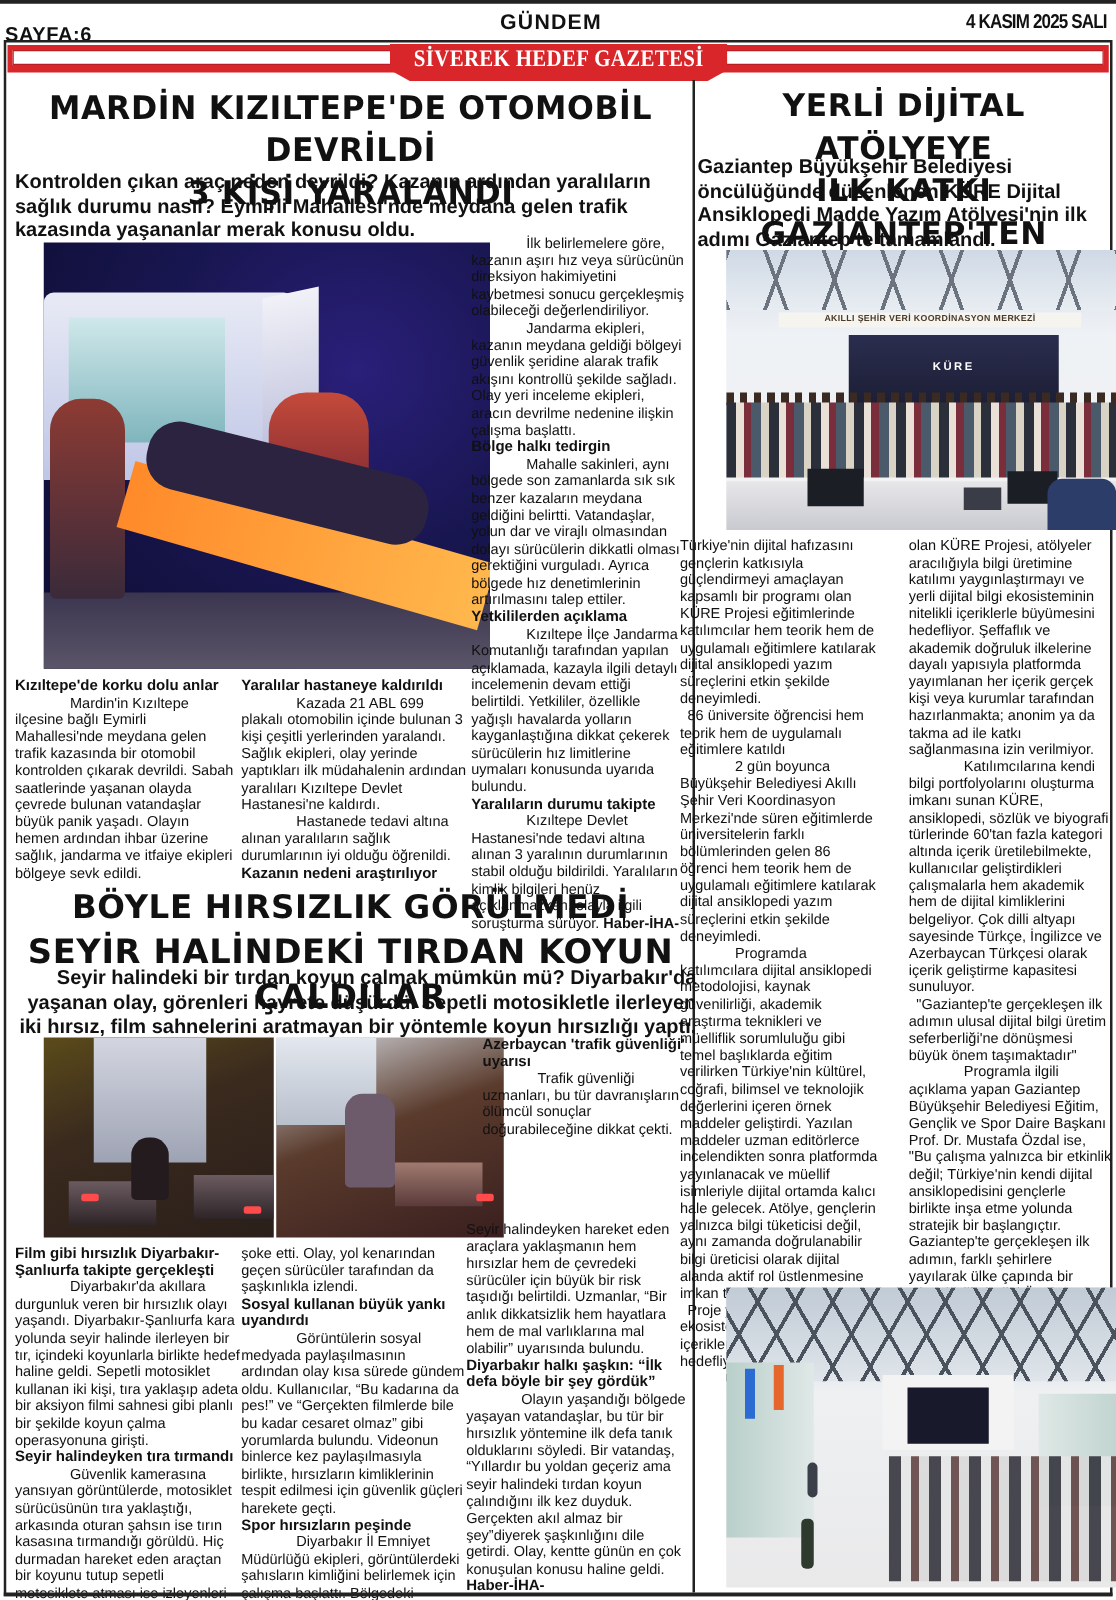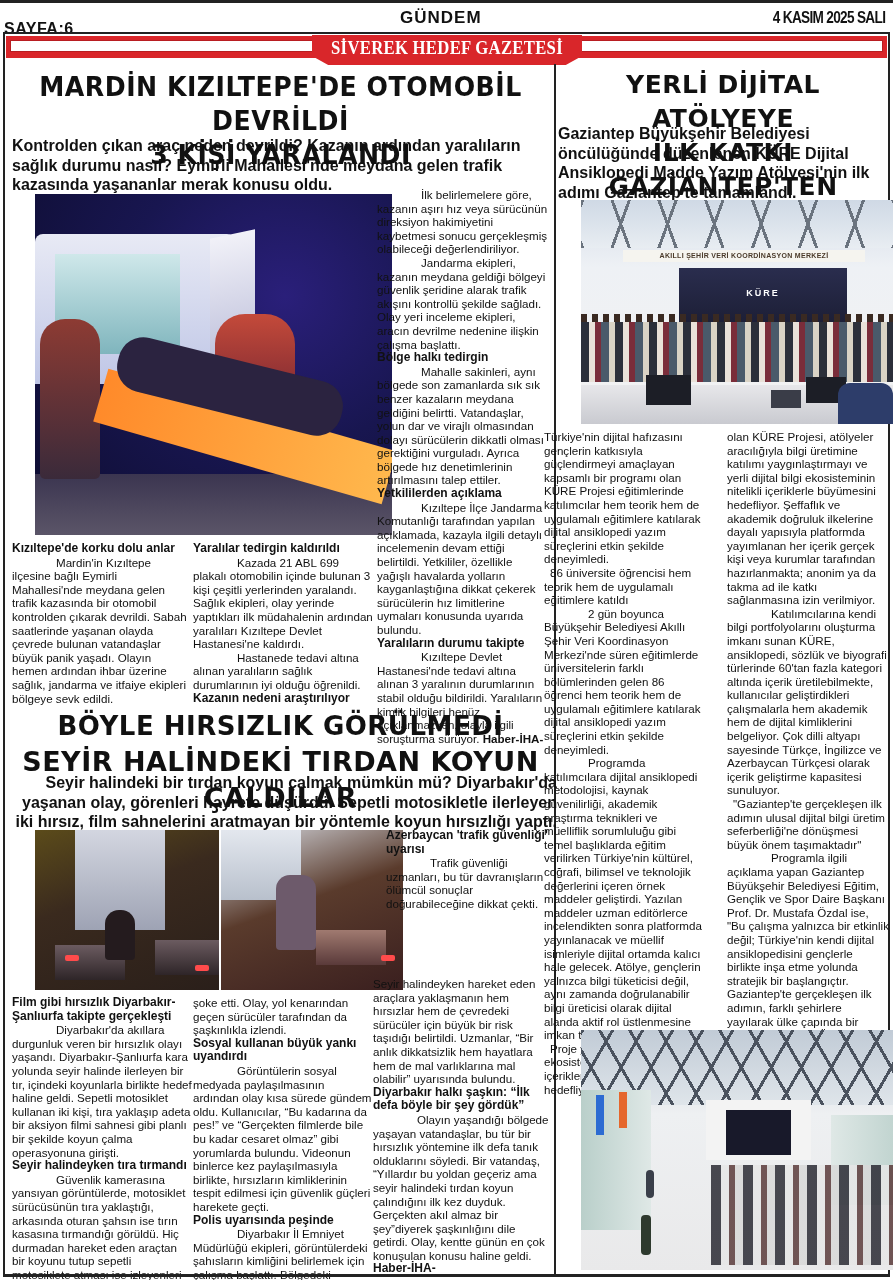--- a/index.html
+++ b/index.html
@@ -140,21 +140,21 @@
   <div class="abs ph-medic1"></div>
   <div class="abs ph-stretcher"></div>
   <div class="abs ph-person"></div>
 </div>
 
 <div class="abs body c-a2">
   <p class="sub">Kızıltepe'de korku dolu anlar</p>
   <p class="ind">Mardin'in Kızıltepe ilçesine bağlı Eymirli Mahallesi'nde meydana gelen trafik kazasında bir otomobil kontrolden çıkarak devrildi. Sabah saatlerinde yaşanan olayda çevrede bulunan vatandaşlar büyük panik yaşadı. Olayın hemen ardından ihbar üzerine sağlık, jandarma ve itfaiye ekipleri bölgeye sevk edildi.</p>
 </div>
 <div class="abs body c-a3">
-  <p class="sub">Yaralılar tedirgin kaldırıldı</p>
+  <p class="sub">Yaralılar hastaneye kaldırıldı</p>
   <p class="ind">Kazada 21 ABL 699 plakalı otomobilin içinde bulunan 3 kişi çeşitli yerlerinden yaralandı. Sağlık ekipleri, olay yerinde yaptıkları ilk müdahalenin ardından yaralıları Kızıltepe Devlet Hastanesi'ne kaldırdı.</p>
   <p class="ind">Hastanede tedavi altına alınan yaralıların sağlık durumlarının iyi olduğu öğrenildi.</p>
   <p class="sub">Kazanın nedeni araştırılıyor</p>
 </div>
 <div class="abs body c-a1">
   <p class="ind">İlk belirlemelere göre, kazanın aşırı hız veya sürücünün direksiyon hakimiyetini kaybetmesi sonucu gerçekleşmiş olabileceği değerlendiriliyor.</p>
   <p class="ind">Jandarma ekipleri, kazanın meydana geldiği bölgeyi güvenlik şeridine alarak trafik akışını kontrollü şekilde sağladı. Olay yeri inceleme ekipleri, aracın devrilme nedenine ilişkin çalışma başlattı.</p>
   <p class="sub">Bölge halkı tedirgin</p>
   <p class="ind">Mahalle sakinleri, aynı bölgede son zamanlarda sık sık benzer kazaların meydana geldiğini belirtti. Vatandaşlar, yolun dar ve virajlı olmasından dolayı sürücülerin dikkatli olması gerektiğini vurguladı. Ayrıca bölgede hız denetimlerinin artırılmasını talep ettiler.</p>
   <p class="sub">Yetkililerden açıklama</p>
@@ -187,21 +187,21 @@
 <div class="abs body c-b1">
   <p class="sub">Film gibi hırsızlık Diyarbakır-Şanlıurfa takipte gerçekleşti</p>
   <p class="ind">Diyarbakır'da akıllara durgunluk veren bir hırsızlık olayı yaşandı. Diyarbakır-Şanlıurfa kara yolunda seyir halinde ilerleyen bir tır, içindeki koyunlarla birlikte hedef haline geldi. Sepetli motosiklet kullanan iki kişi, tıra yaklaşıp adeta bir aksiyon filmi sahnesi gibi planlı bir şekilde koyun çalma operasyonuna girişti.</p>
   <p class="sub">Seyir halindeyken tıra tırmandı</p>
   <p class="ind">Güvenlik kamerasına yansıyan görüntülerde, motosiklet sürücüsünün tıra yaklaştığı, arkasında oturan şahsın ise tırın kasasına tırmandığı görüldü. Hiç durmadan hareket eden araçtan bir koyunu tutup sepetli motosiklete atması ise izleyenleri</p>
 </div>
 <div class="abs body c-b2">
   <p>şoke etti. Olay, yol kenarından geçen sürücüler tarafından da şaşkınlıkla izlendi.</p>
   <p class="sub">Sosyal kullanan büyük yankı uyandırdı</p>
   <p class="ind">Görüntülerin sosyal medyada paylaşılmasının ardından olay kısa sürede gündem oldu. Kullanıcılar, “Bu kadarına da pes!” ve “Gerçekten filmlerde bile bu kadar cesaret olmaz” gibi yorumlarda bulundu. Videonun binlerce kez paylaşılmasıyla birlikte, hırsızların kimliklerinin tespit edilmesi için güvenlik güçleri harekete geçti.</p>
-  <p class="sub">Polis uyarısında peşinde</p>
+  <p class="sub">Spor hırsızların peşinde</p>
   <p class="ind">Diyarbakır İl Emniyet Müdürlüğü ekipleri, görüntülerdeki şahısların kimliğini belirlemek için çalışma başlattı. Bölgedeki</p>
 </div>
 <div class="abs body c-b3">
   <p class="sub">Azerbaycan 'trafik güvenliği' uyarısı</p>
   <p class="ind">Trafik güvenliği uzmanları, bu tür davranışların ölümcül sonuçlar doğurabileceğine dikkat çekti.</p>
 </div>
 <div class="abs body c-b4" style="top:977px;">
   <p>Seyir halindeyken hareket eden araçlara yaklaşmanın hem hırsızlar hem de çevredeki sürücüler için büyük bir risk taşıdığı belirtildi. Uzmanlar, “Bir anlık dikkatsizlik hem hayatlara hem de mal varlıklarına mal olabilir” uyarısında bulundu.</p>
   <p class="sub">Diyarbakır halkı şaşkın: “İlk defa böyle bir şey gördük”</p>
   <p class="ind">Olayın yaşandığı bölgede yaşayan vatandaşlar, bu tür bir hırsızlık yöntemine ilk defa tanık olduklarını söyledi. Bir vatandaş, “Yıllardır bu yoldan geçeriz ama seyir halindeki tırdan koyun çalındığını ilk kez duyduk. Gerçekten akıl almaz bir şey”diyerek şaşkınlığını dile getirdi. Olay, kentte günün en çok konuşulan konusu haline geldi.</p>

